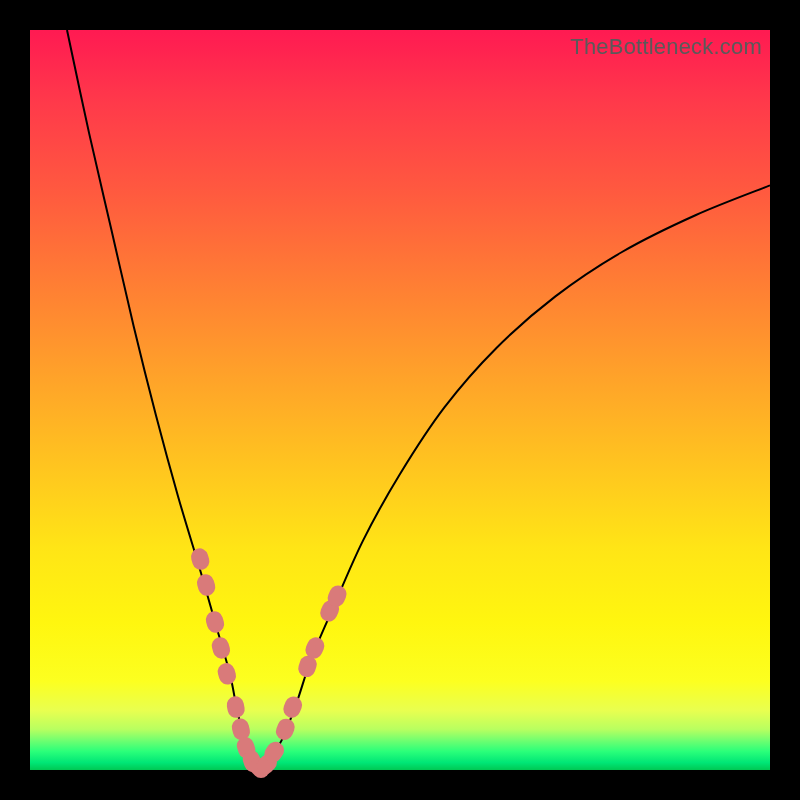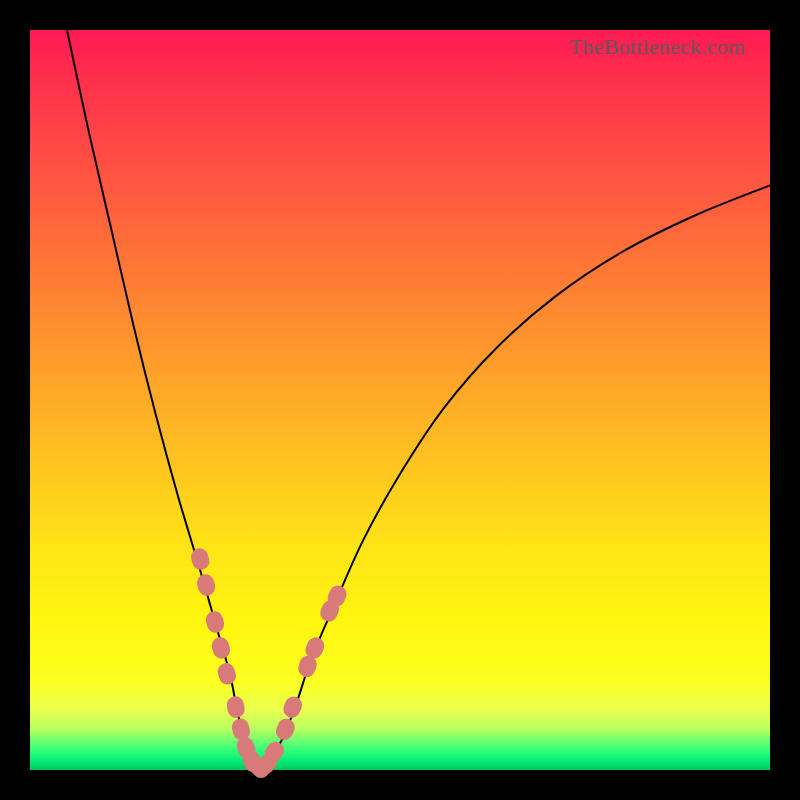--- a/index.html
+++ b/index.html
@@ -38,27 +38,26 @@
       #b8ff60 94.5%,
       #70ff70 96%,
       #2aff7a 97.5%,
       #00e676 99%,
       #00c853 100%
     );
   }
   .watermark {
     position: absolute;
     top: 4px;
-    right: 24px;
+    right: 8px;
     font-size: 22px;
     font-weight: 500;
     color: #5a5a5a;
     letter-spacing: 0.2px;
     user-select: none;
-    font-family: Liberation Serif, serif;
   }
   svg.overlay {
     position: absolute;
     left: 0;
     top: 0;
     width: 740px;
     height: 740px;
     overflow: visible;
   }
   .curve {

